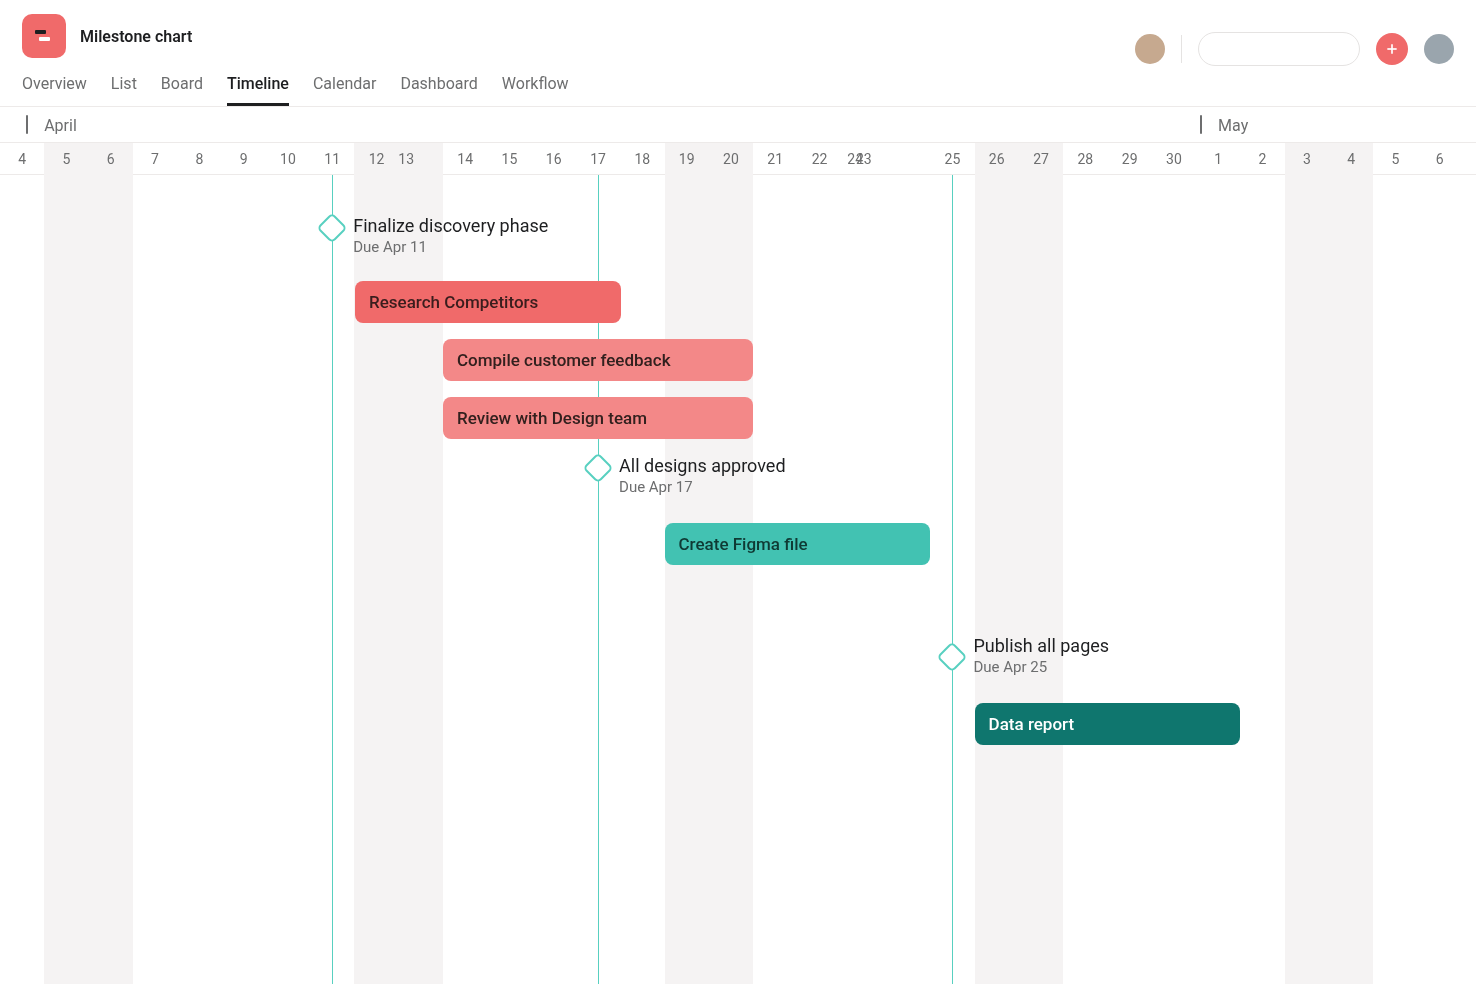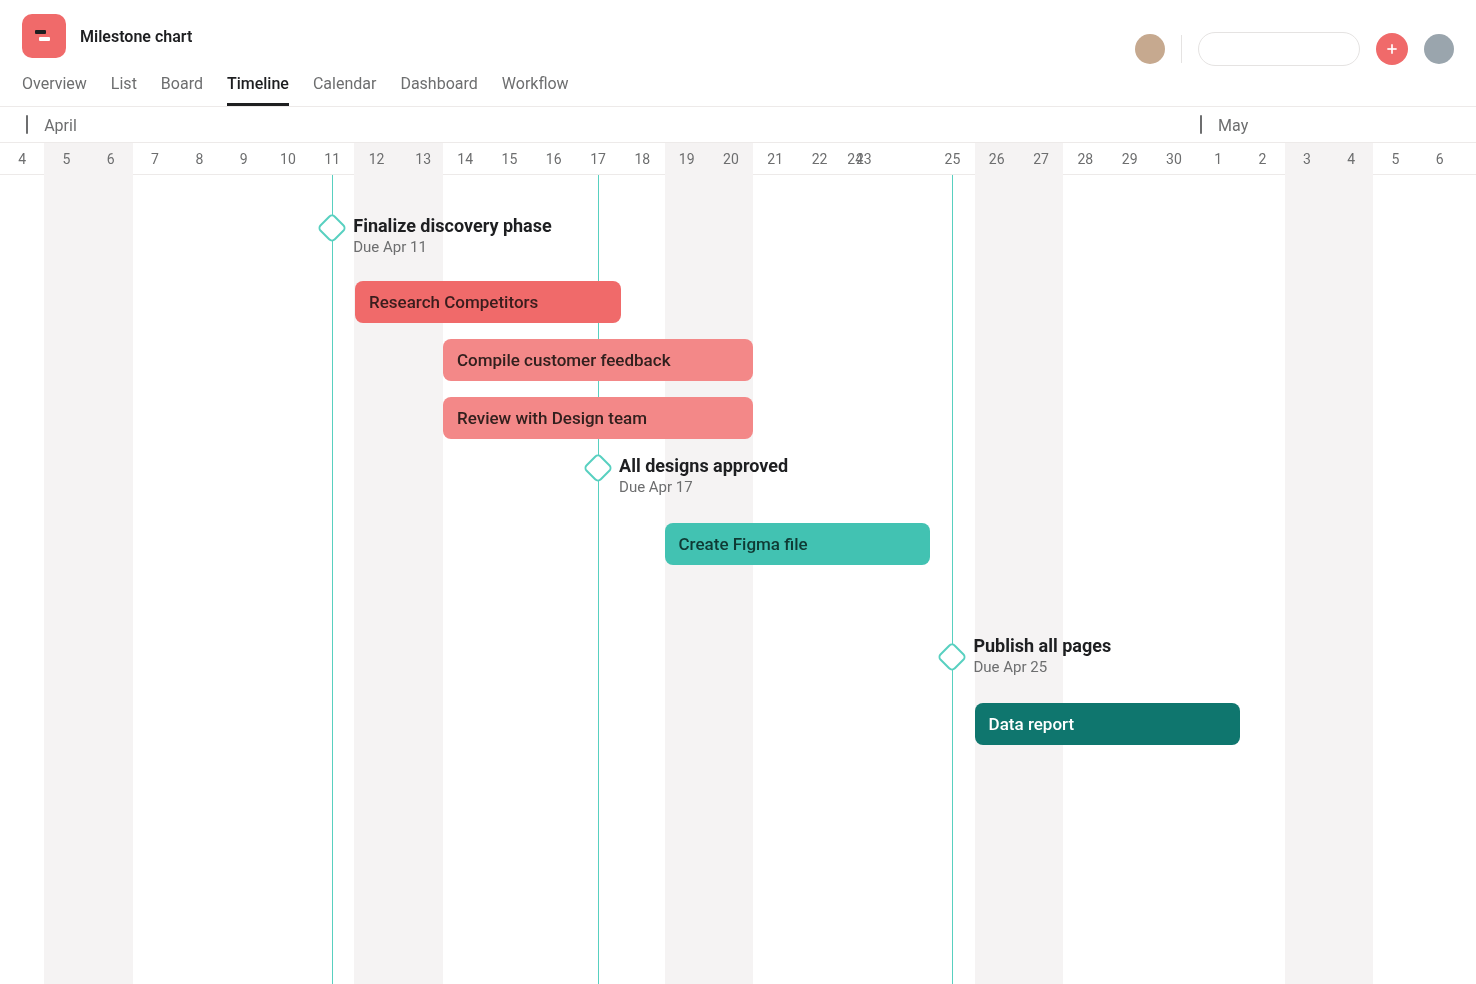--- a/index.html
+++ b/index.html
@@ -149,21 +149,21 @@
   .diamond {
     width: 22px; height: 22px;
     border: 2.5px solid var(--milestone-line);
     transform: rotate(45deg);
     border-radius: 5px;
     background: #fff;
     flex-shrink: 0;
     margin-top: 2px;
   }
   .milestone-text .m-title {
-    font-size: 18px; font-weight: 700; color: var(--text-dark);
+    font-size: 18px; font-weight: 400; color: var(--text-dark);
     white-space: nowrap;
   }
   .milestone-text .m-due {
     font-size: 15px; color: var(--text-muted);
     margin-top: 2px;
   }
   .mline {
     position: absolute;
     width: 1px;
     background: var(--milestone-line);
@@ -249,21 +249,21 @@
       <div class="weekend" style="left: 44.3px; width: 44.3px; top: 0px; height: 32px;"></div>
       <div class="day-cell" style="left: 0px; width: 44.3px;">4</div>
       <div class="day-cell" style="left: 44.3px; width: 44.3px;">5</div>
       <div class="day-cell" style="left: 88.6px; width: 44.3px;">6</div>
       <div class="day-cell" style="left: 132.9px; width: 44.3px;">7</div>
       <div class="day-cell" style="left: 177.2px; width: 44.3px;">8</div>
       <div class="day-cell" style="left: 221.5px; width: 44.3px;">9</div>
       <div class="day-cell" style="left: 265.8px; width: 44.3px;">10</div>
       <div class="day-cell" style="left: 310.1px; width: 44.3px;">11</div>
       <div class="day-cell" style="left: 354.4px; width: 44.3px;">12</div>
-      <div class="day-cell" style="left: 401px; width: 44.3px;">13</div>
+      <div class="day-cell" style="left: 384px; width: 44.3px;">13</div>
       <div class="day-cell" style="left: 443px; width: 44.3px;">14</div>
       <div class="day-cell" style="left: 487.3px; width: 44.3px;">15</div>
       <div class="day-cell" style="left: 531.6px; width: 44.3px;">16</div>
       <div class="day-cell" style="left: 575.9px; width: 44.3px;">17</div>
       <div class="day-cell" style="left: 620.2px; width: 44.3px;">18</div>
       <div class="day-cell" style="left: 664.5px; width: 44.3px;">19</div>
       <div class="day-cell" style="left: 708.8px; width: 44.3px;">20</div>
       <div class="day-cell" style="left: 753.1px; width: 44.3px;">21</div>
       <div class="day-cell" style="left: 797.4px; width: 44.3px;">22</div>
       <div class="day-cell" style="left: 841.7px; width: 44.3px;">23</div>

